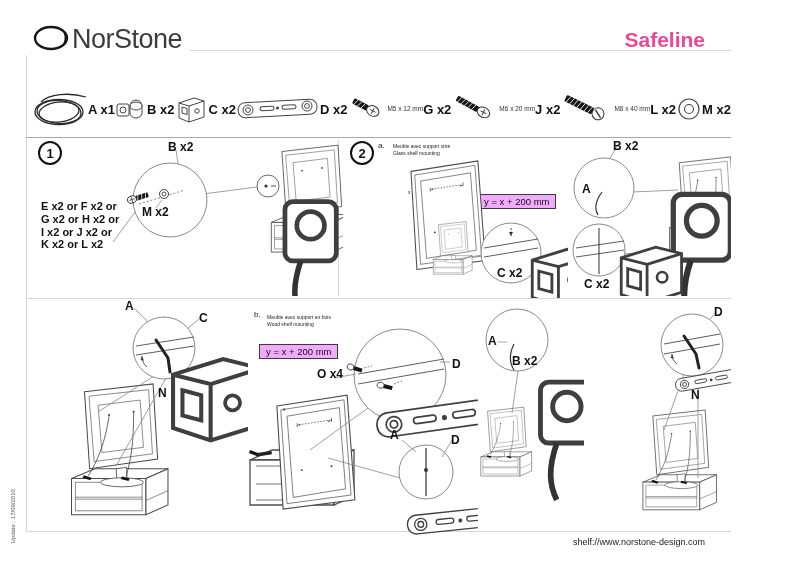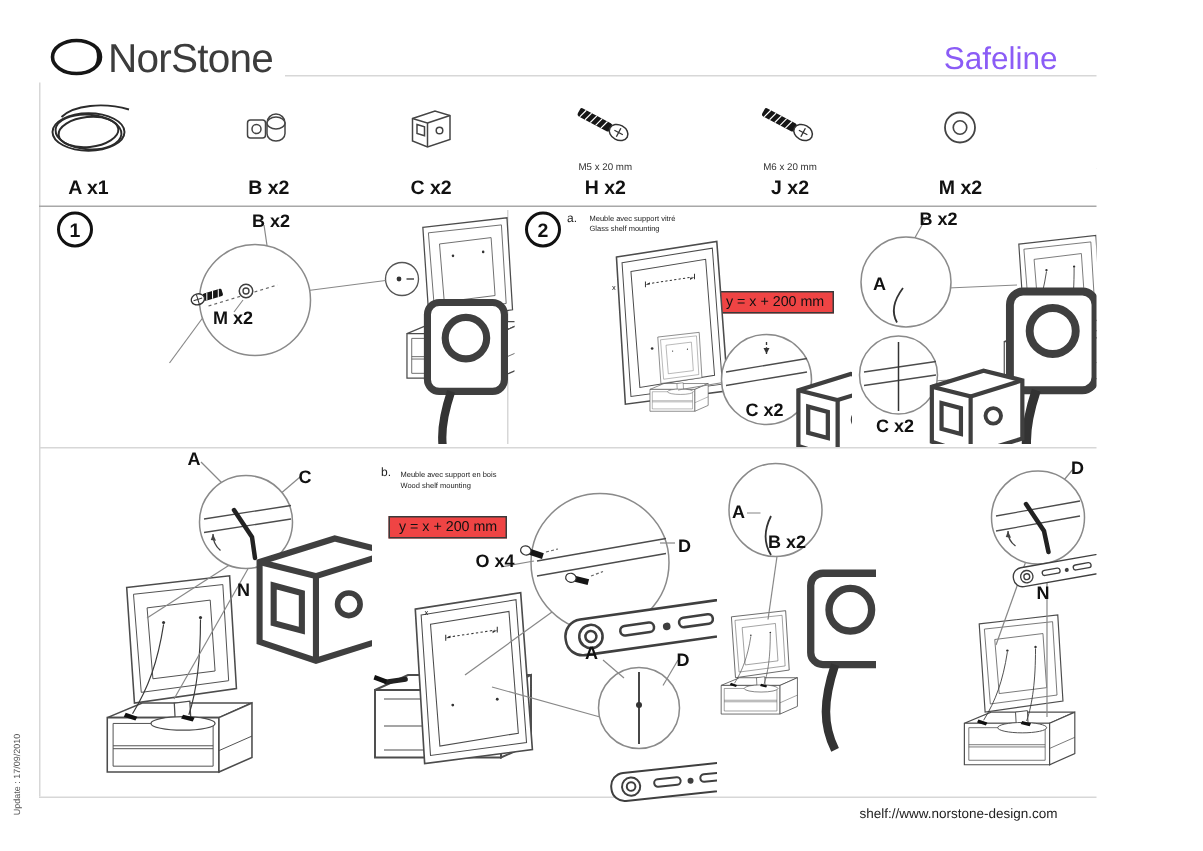--- a/index.html
+++ b/index.html
@@ -3,30 +3,30 @@
 <meta charset="utf-8">
 <style>
   html,body{margin:0;padding:0;background:#fff;}
   body{font-family:"Liberation Sans",sans-serif;color:#1a1a1a;}
   #page{position:relative;width:731px;height:567px;background:#fff;overflow:hidden;}
   .abs{position:absolute;}
   .hline{position:absolute;height:1px;background:#d7d7d7;}
   .vline{position:absolute;width:1px;background:#d7d7d7;}
   
   .brand{position:absolute;left:72px;top:24px;font-size:27px;font-weight:500;letter-spacing:-0.5px;color:#3c3c3c;}
-  .product{position:absolute;right:26px;top:28px;font-size:21px;font-weight:normal;color:#8b5cf6;}
+  .product{position:absolute;right:26px;top:28px;font-size:21px;font-weight:bold;color:#ec4899;}
   
   .parts-row{position:absolute;left:30px;top:58px;width:746px;height:74px;display:flex;justify-content:space-between;align-items:flex-end;}
-  .part{display:flex;flex-direction:column;align-items:center;justify-content:flex-end;}
+  .part{display:flex;flex-direction:row;align-items:center;justify-content:flex-end;}
   .part-icon{height:46px;display:flex;align-items:center;justify-content:center;}
   .part-size{height:9px;font-size:6.5px;color:#333;white-space:nowrap;}
   .part-label{font-size:13px;font-weight:bold;color:#111;white-space:nowrap;height:15px;}
   
   .lbl{position:absolute;font-size:12px;font-weight:bold;color:#111;white-space:nowrap;}
-  .formula{position:absolute;border:1px solid #3a3a3a;background:#ef4444;font-size:9.5px;padding:1px 6px;white-space:nowrap;color:#111;}
+  .formula{position:absolute;border:1px solid #3a3a3a;background:#f0abfc;font-size:9.5px;padding:1px 6px;white-space:nowrap;color:#111;}
   .stepnum{position:absolute;width:20px;height:20px;border:2px solid #111;border-radius:50%;display:flex;align-items:center;justify-content:center;font-size:13px;font-weight:bold;color:#111;background:#fff;}
   .item-marker{position:absolute;font-size:8px;color:#222;}
   .small-title{position:absolute;font-size:5px;line-height:6.5px;color:#222;}
   .dimx{position:absolute;font-size:5px;color:#222;}
   .opt-text{position:absolute;left:41px;top:200px;font-size:11px;font-weight:bold;line-height:12.8px;color:#111;}
   .update-txt{position:absolute;left:-25px;top:500px;width:78px;height:9px;font-size:6px;color:#555;transform:rotate(-90deg);white-space:nowrap;}
   .url-txt{position:absolute;right:26px;top:537px;font-size:9px;color:#222;}
   svg{display:block;}
 </style>
 </head>
@@ -169,45 +169,77 @@
               <path d="M8,14 l5,1.5 0,6 -5,-1.5 z"></path>
               <circle cx="23" cy="18" r="2.2"></circle>
             </g>
           </svg>
         </div>
         <div class="part-size"></div>
         <div class="part-label">C x2</div>
       </div>
       <div class="part">
         <div class="part-icon">
+          <svg width="84" height="26" viewBox="0 0 84 26">
+            <g fill="#fff" stroke="#444" stroke-width="1">
+              <rect x="2" y="5" width="79" height="15" rx="7" transform="rotate(-3 41 12)"></rect>
+              <circle cx="12" cy="14" r="5"></circle>
+              <circle cx="12" cy="14" r="2.4"></circle>
+              <circle cx="71" cy="10" r="5"></circle>
+              <circle cx="71" cy="10" r="2.4"></circle>
+              <rect x="24" y="10.5" width="14" height="4" rx="2" transform="rotate(-3 31 12)"></rect>
+              <rect x="46" y="9" width="14" height="4" rx="2" transform="rotate(-3 53 11)"></rect>
+            </g>
+            <circle cx="41.5" cy="12" r="1.6" fill="#444"></circle>
+          </svg>
+        </div>
+        <div class="part-size"></div>
+        <div class="part-label">D x2</div>
+      </div>
+      <div class="part">
+        <div class="part-icon">
+          <svg width="40" height="34" viewBox="0 0 40 34">
+            <g transform="rotate(28 20 17)">
+              <rect x="4" y="13" width="16" height="6" rx="1.5" fill="#161616"></rect>
+              <path d="M8,13 l-1.8,6 M12,13 l-1.8,6 M16,13 l-1.8,6" stroke="#fff" stroke-width="0.8"></path>
+              <ellipse cx="26" cy="16" rx="6.5" ry="5" fill="#fff" stroke="#333" stroke-width="1"></ellipse>
+              <path d="M22.8,16 h6.4 M26,12.8 v6.4" stroke="#333" stroke-width="0.9"></path>
+            </g>
+          </svg>
+        </div>
+        <div class="part-size">M5 x 12 mm</div>
+        <div class="part-label">G x2</div>
+      </div>
+      <div class="part">
+        <div class="part-icon">
           <svg width="48" height="36" viewBox="0 0 48 36">
             <g transform="rotate(28 24 18)">
               <rect x="3" y="14" width="24" height="6" rx="1.5" fill="#161616"></rect>
               <path d="M7,14 l-1.8,6 M11,14 l-1.8,6 M15,14 l-1.8,6 M19,14 l-1.8,6 M23,14 l-1.8,6" stroke="#fff" stroke-width="0.8"></path>
               <ellipse cx="33" cy="17" rx="6.5" ry="5" fill="#fff" stroke="#333" stroke-width="1"></ellipse>
               <path d="M29.8,17 h6.4 M33,13.8 v6.4" stroke="#333" stroke-width="0.9"></path>
             </g>
           </svg>
         </div>
-        <div class="part-size">M5 x 20 mm</div>
-        <div class="part-label">H x2</div>
-      </div>
-      <div class="part">
-        <div class="part-icon">
-          <svg width="48" height="36" viewBox="0 0 48 36">
-            <g transform="rotate(28 24 18)">
-              <rect x="3" y="14" width="24" height="6" rx="1.5" fill="#161616"></rect>
-              <path d="M7,14 l-1.8,6 M11,14 l-1.8,6 M15,14 l-1.8,6 M19,14 l-1.8,6 M23,14 l-1.8,6" stroke="#fff" stroke-width="0.8"></path>
-              <ellipse cx="33" cy="17" rx="6.5" ry="5" fill="#fff" stroke="#333" stroke-width="1"></ellipse>
-              <path d="M29.8,17 h6.4 M33,13.8 v6.4" stroke="#333" stroke-width="0.9"></path>
-            </g>
-          </svg>
-        </div>
         <div class="part-size">M6 x 20 mm</div>
         <div class="part-label">J x2</div>
+      </div>
+      <div class="part">
+        <div class="part-icon">
+          <svg width="54" height="38" viewBox="0 0 54 38">
+            <g transform="rotate(26 27 19)">
+              <rect x="3" y="15" width="30" height="7" rx="1" fill="#161616"></rect>
+              <path d="M7,15 l-1.8,7 M11,15 l-1.8,7 M15,15 l-1.8,7 M19,15 l-1.8,7 M23,15 l-1.8,7 M27,15 l-1.8,7 M31,15 l-1.8,7" stroke="#fff" stroke-width="0.8"></path>
+              <circle cx="39" cy="18.5" r="6" fill="#fff" stroke="#333" stroke-width="1"></circle>
+              <path d="M35,16 l8,5" stroke="#333" stroke-width="1.4"></path>
+            </g>
+          </svg>
+        </div>
+        <div class="part-size">M8 x 40 mm</div>
+        <div class="part-label">L x2</div>
       </div>
       <div class="part">
         <div class="part-icon">
           <svg width="26" height="26" viewBox="0 0 26 26">
             <circle cx="13" cy="13" r="10" fill="#fff" stroke="#444" stroke-width="1.2"></circle>
             <circle cx="13" cy="13" r="4.5" fill="#fff" stroke="#444" stroke-width="1.1"></circle>
           </svg>
         </div>
         <div class="part-size"></div>
         <div class="part-label">M x2</div>
@@ -222,20 +254,26 @@
               <path d="M18,9 l-2,10 M23,9.5 l-2,10 M28,10 l-2,9.5 M33,11 l-2,8 M37,12 l-2,6" stroke="#fff" stroke-width="0.8"></path>
             </g>
           </svg>
         </div>
         <div class="part-size">ST4,8 x 16 mm</div>
         <div class="part-label">O x4</div>
       </div>
     </div>
 
   <div class="stepnum" style="left:38px;top:141px">1</div>
+  <div class="opt-text">
+    <div>E x2 or F x2 or</div>
+    <div>G x2 or H x2 or</div>
+    <div>I x2 or J x2 or</div>
+    <div>K x2 or L x2</div>
+  </div>
 
   <svg class="abs" style="left:35px;top:138px" width="308" height="158" viewBox="0 0 308 158">
     <use href="#sym-tvcab" transform="translate(163,4) scale(0.72)"></use>
     <circle cx="233" cy="48" r="11" fill="none" stroke="#555" stroke-width="0.9"></circle>
     <circle cx="231" cy="48" r="1.6" fill="#333"></circle>
     <path d="M236,48 h5" stroke="#333" stroke-width="0.9"></path>
     <line x1="168" y1="56" x2="222" y2="49" stroke="#888" stroke-width="0.8"></line>
     <line x1="78" y1="104" x2="103" y2="70" stroke="#888" stroke-width="0.8"></line>
     <line x1="141" y1="12" x2="146" y2="46" stroke="#888" stroke-width="0.8"></line>
     <circle cx="135" cy="62" r="37" fill="#fff" stroke="#8a8a8a" stroke-width="1"></circle>

